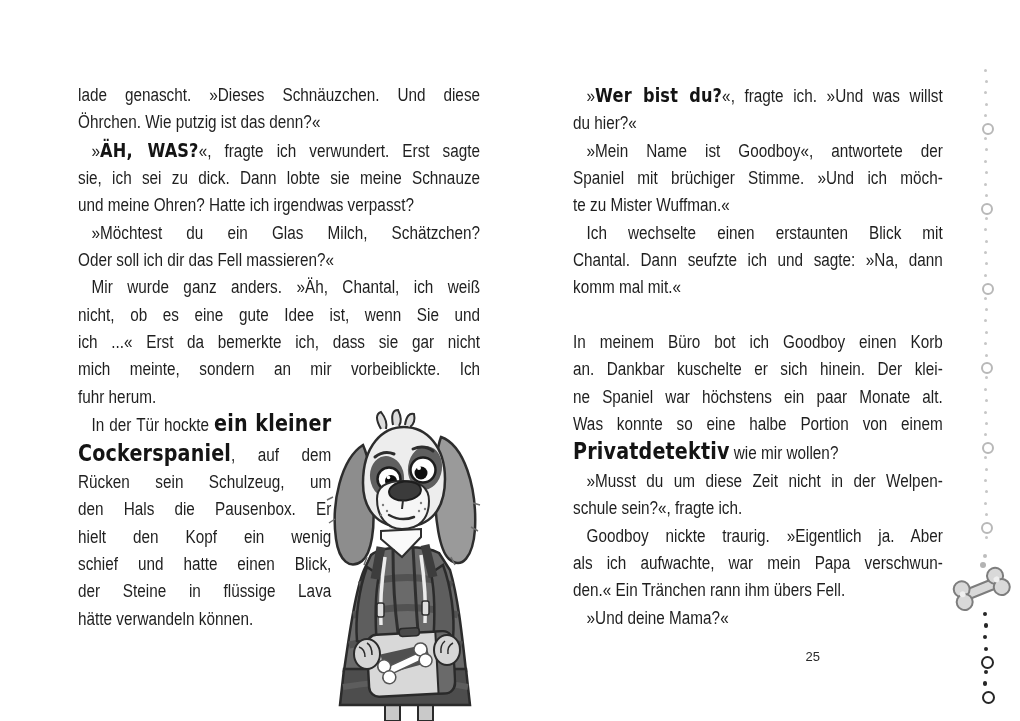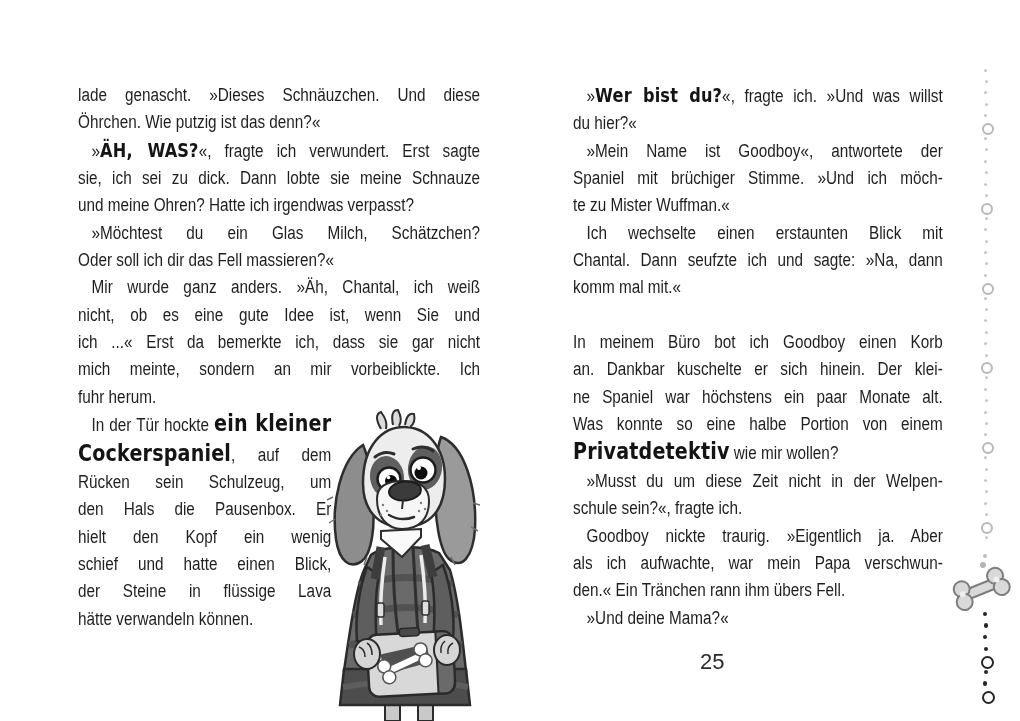--- a/index.html
+++ b/index.html
@@ -18,21 +18,21 @@
     color:#1f1f1f;
   }
   .line{min-height:27.35px;white-space:nowrap;}
   .line.j{text-align:justify;text-align-last:justify;white-space:normal;}
   .line.ind{padding-left:16px;}
   .seg-n{font-family:"Liberation Sans",sans-serif;}
   .seg-b{font-family:"DejaVu Sans",sans-serif;font-weight:bold;font-size:19px;letter-spacing:.2px;color:#141414;}
   .seg-B{font-family:"DejaVu Sans",sans-serif;font-weight:bold;font-size:22.5px;letter-spacing:.2px;color:#141414;}
   #page-number{
     position:absolute;left:700px;top:649px;width:120px;
-    text-align:left;font-size:22px;color:#2a2a2a;
+    text-align:right;font-size:13px;color:#2a2a2a;
   }
   #decor{position:absolute;left:0;top:0;width:1020px;height:721px;pointer-events:none;}
   .dot{position:absolute;border-radius:50%;}
   #bone-icon{position:absolute;left:948px;top:563px;width:66px;height:52px;}
   #dog-illustration{position:absolute;left:323px;top:407px;width:168px;height:314px;}
 </style>
 </head>
 <body>
 
 <div class="col" id="left-main" style="left:78px;top:82px;width:473px;">

